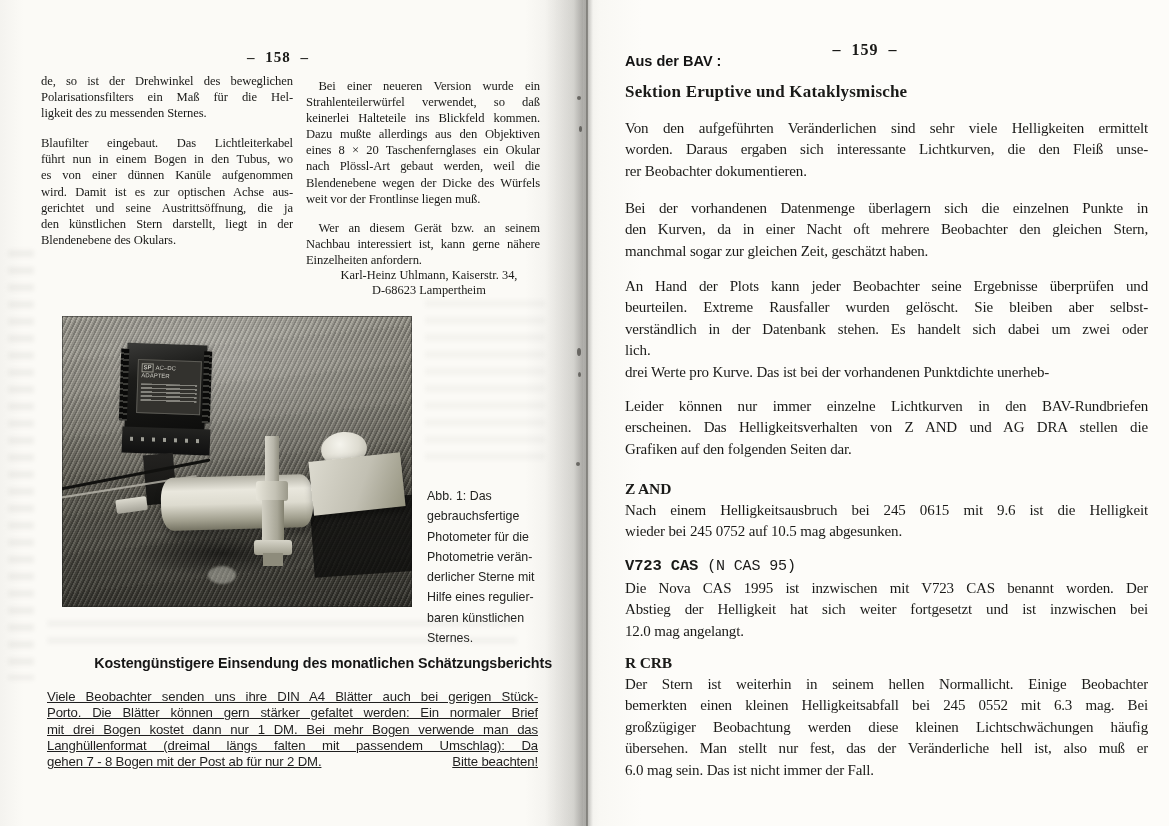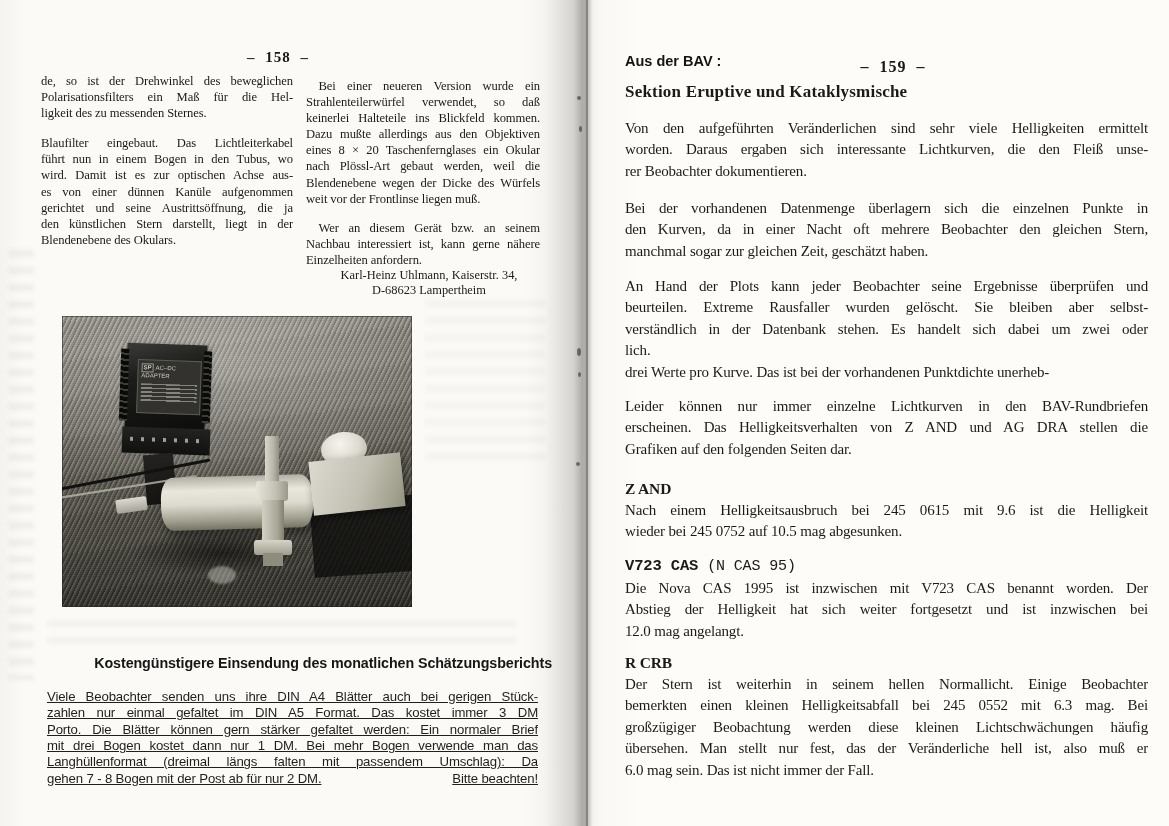--- a/index.html
+++ b/index.html
@@ -112,22 +112,22 @@
 
     <div class="abs colbody" style="left:41px;top:73px;width:252px;">
       <div class="lines">
           <div>de, so ist der Drehwinkel des beweglichen</div>
           <div>Polarisationsfilters ein Maß für die Hel-</div>
           <div>ligkeit des zu messenden Sternes.</div>
         </div>
       <div class="lines" style="margin-top:14px;">
           <div>Blaufilter eingebaut. Das Lichtleiterkabel</div>
           <div>führt nun in einem Bogen in den Tubus, wo</div>
+          <div>es von einer dünnen Kanüle aufgenommen</div>
           <div>wird. Damit ist es zur optischen Achse aus-</div>
-          <div>es von einer dünnen Kanüle aufgenommen</div>
           <div>gerichtet und seine Austrittsöffnung, die ja</div>
           <div>den künstlichen Stern darstellt, liegt in der</div>
           <div>Blendenebene des Okulars.</div>
         </div>
     </div>
 
     <div class="abs colbody" style="left:306px;top:78px;width:234px;">
       <div class="lines">
           <div> Bei einer neueren Version wurde ein</div>
           <div>Strahlenteilerwürfel verwendet, so daß</div>
@@ -170,44 +170,55 @@
       <div class="ph valve-stem"></div>
       <div class="ph valve-collar"></div>
       <div class="ph valve-body"></div>
       <div class="ph valve-flange"></div>
       <div class="ph valve-foot"></div>
       <div class="ph eyepiece"></div>
       <div class="ph plate"></div>
       <div class="ph floor-blob"></div>
     </div>
 
+    <div class="abs caption sans" style="left:427px;top:486px;width:132px;">
+      <div class="lines plain">
+          <div>Abb. 1: Das</div>
+          <div>gebrauchsfertige</div>
+          <div>Photometer für die</div>
+          <div>Photometrie verän-</div>
+          <div>derlicher Sterne mit</div>
+          <div>Hilfe eines regulier-</div>
+          <div>baren künstlichen</div>
+          <div>Sternes.</div>
+        </div>
+    </div>
 
     <div class="abs notice-head sans" style="left:47px;top:655px;width:505px;">Kostengünstigere Einsendung des monatlichen Schätzungsberichts</div>
     <div class="abs notice-body sans" style="left:47px;top:689px;width:491px;text-decoration:underline;">
       <div class="lines alljust">
           <div>Viele Beobachter senden uns ihre DIN A4 Blätter auch bei gerigen Stück-</div>
-          <div>zahlen nur einmal gefaltet im DIN A5 Format. Das kostet immer 3 DM</div>
           <div>Porto. Die Blätter können gern stärker gefaltet werden: Ein normaler Brief</div>
           <div>mit drei Bogen kostet dann nur 1 DM. Bei mehr Bogen verwende man das</div>
           <div>Langhüllenformat (dreimal längs falten mit passendem Umschlag): Da</div>
         </div>
       <div class="notice-last">
         <span>gehen 7 - 8 Bogen mit der Post ab für nur 2 DM.</span>
         <span>Bitte beachten!</span>
       </div>
     </div>
 
     <div class="ghost" style="left:8px;top:250px;width:26px;height:430px;"></div>
     <div class="ghost" style="left:47px;top:620px;width:470px;height:26px;opacity:0.35;"></div>
     <div class="ghost" style="left:425px;top:300px;width:120px;height:170px;opacity:0.3;"></div>
   </div>
 
   <div class="page page-right">
 
-    <div class="abs pagenum" style="left:244px;top:58px;width:76px;font-size:16px;margin-left:28px;">– 159 –</div>
+    <div class="abs pagenum" style="left:244px;top:41px;width:76px;font-size:16px;">– 159 –</div>
 
     <div class="abs kicker sans" style="left:42px;top:53px;">Aus der BAV :</div>
 
     <div class="abs rp-head" style="left:42px;top:82px;">Sektion Eruptive und Kataklysmische</div>
 
     <div class="abs rbody" style="left:42px;top:118px;width:523px;">
       <div class="lines" style="position:absolute;left:0;top:0;width:523px;">
           <div>Von den aufgeführten Veränderlichen sind sehr viele Helligkeiten ermittelt</div>
           <div>worden. Daraus ergaben sich interessante Lichtkurven, die den Fleiß unse-</div>
           <div>rer Beobachter dokumentieren.</div>

